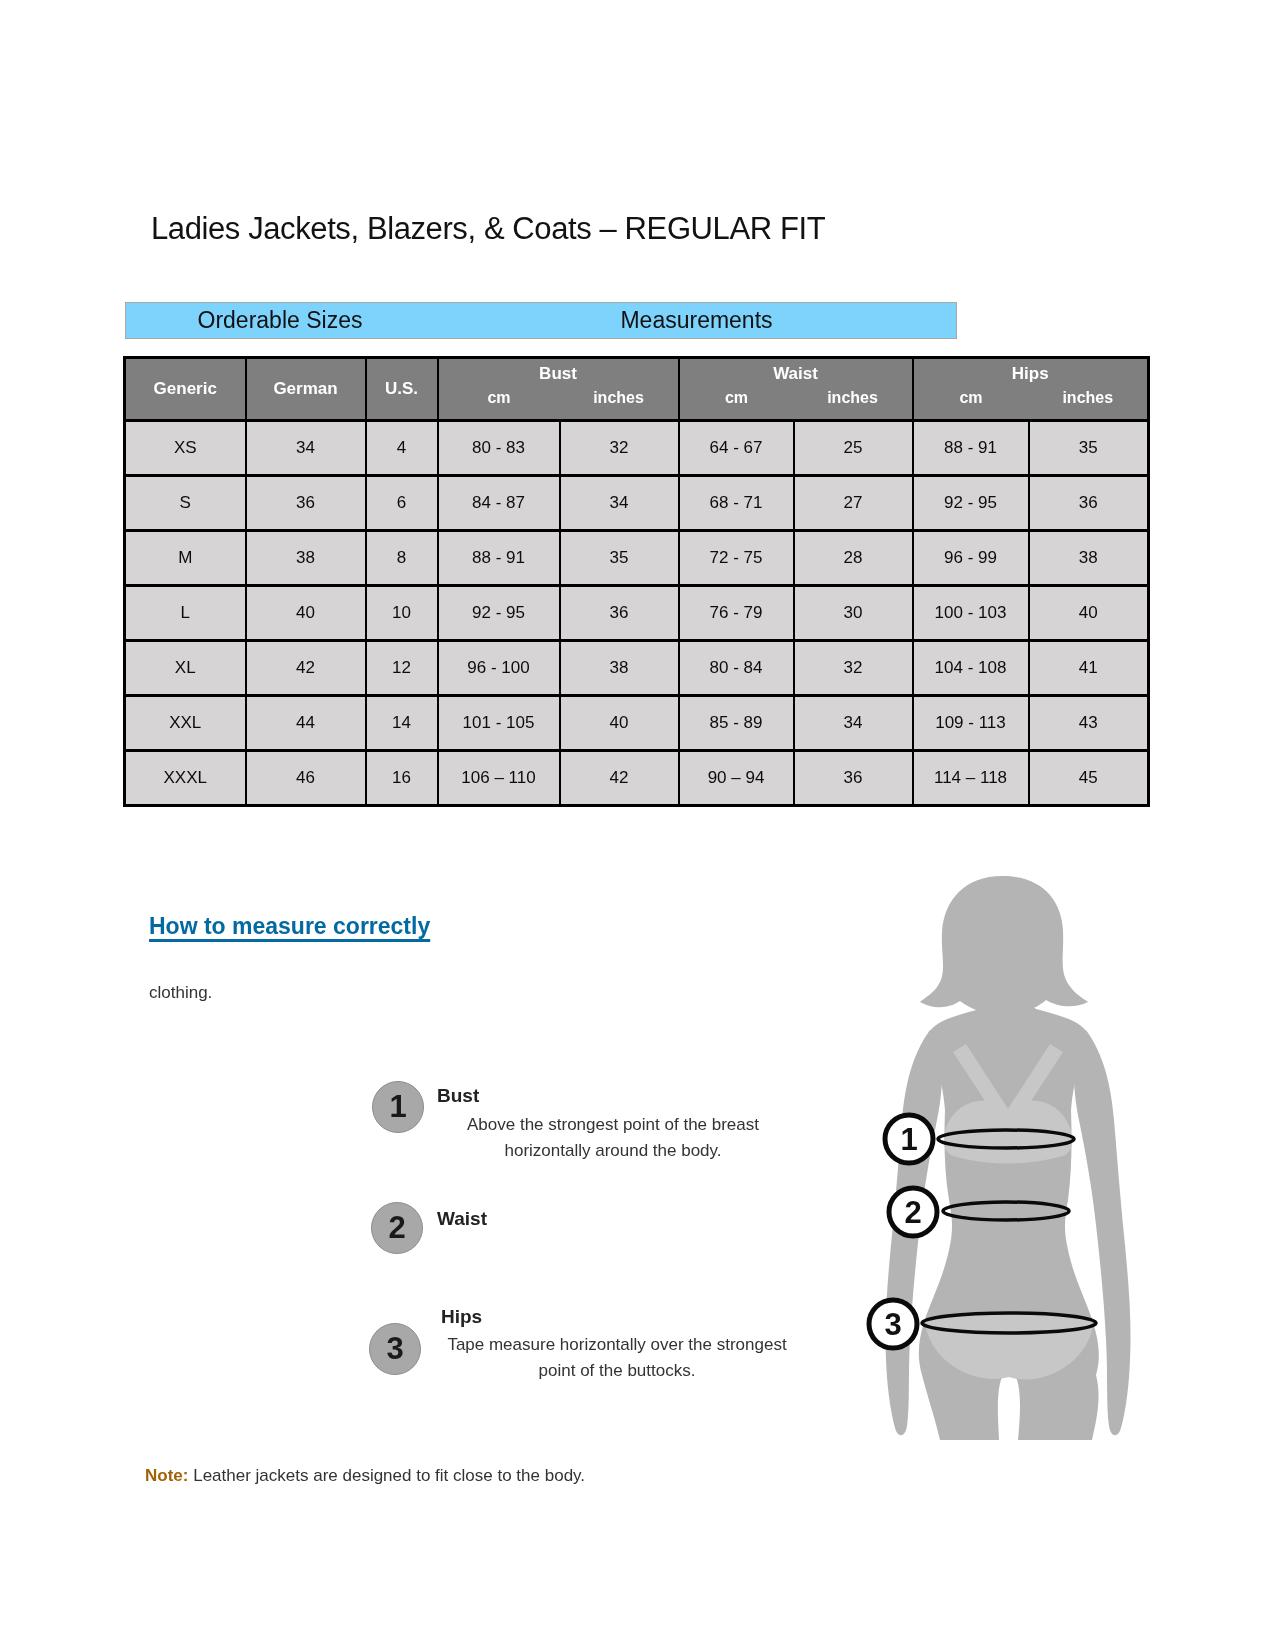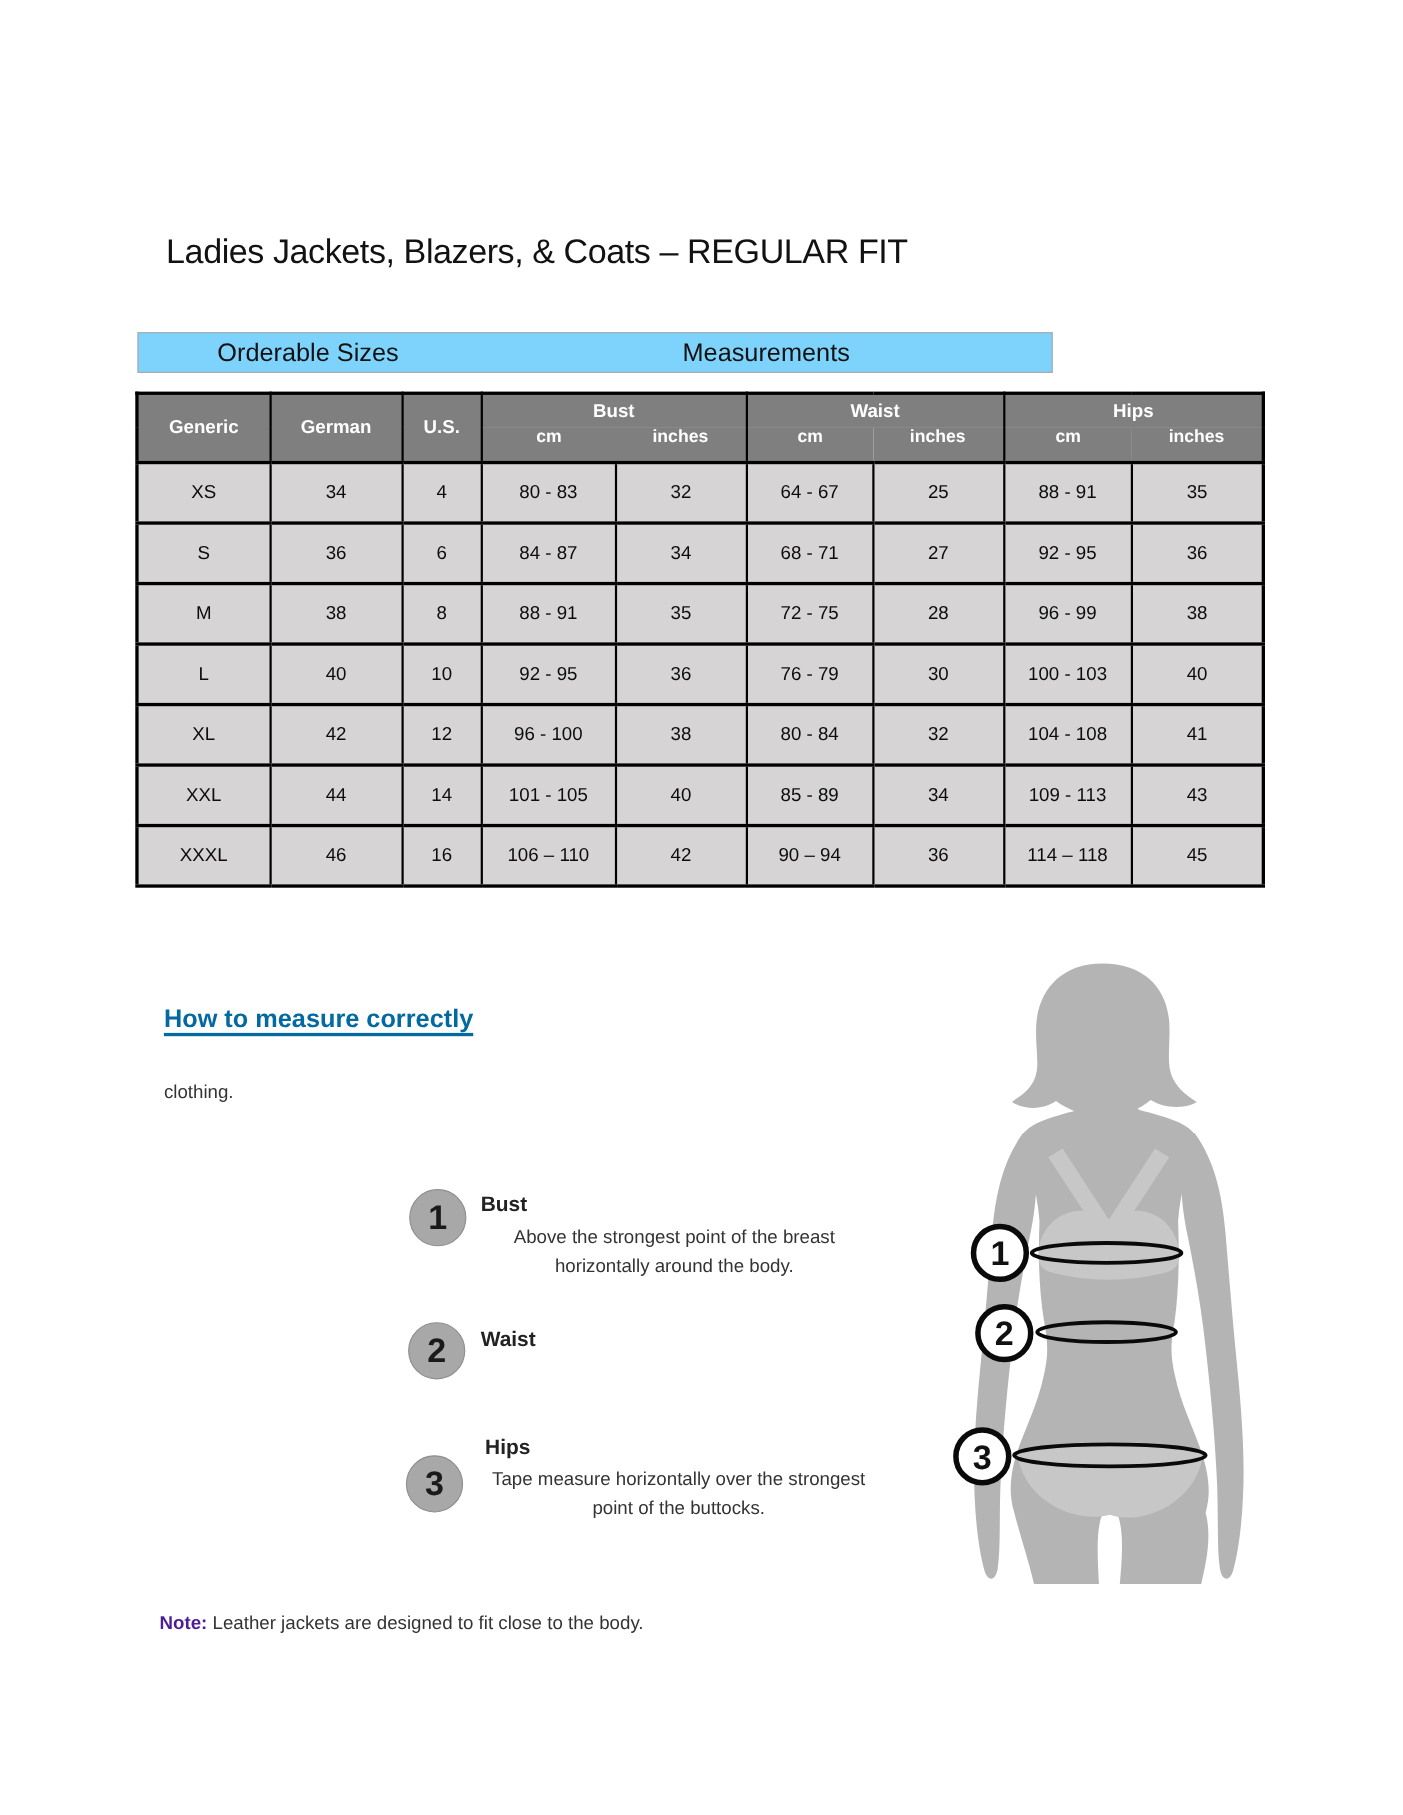--- a/index.html
+++ b/index.html
@@ -56,21 +56,21 @@
   }
   .step-circle {
     position:absolute; width:52px; height:52px; border-radius:50%;
     background:#a8a8a8; border:1px solid #8d8d8d; box-sizing:border-box;
     display:flex; align-items:center; justify-content:center;
     font-size:31px; font-weight:bold; color:#1a1a1a;
   }
   .step-title { position:absolute; font-size:19px; font-weight:bold; color:#222; }
   .step-desc { position:absolute; width:352px; font-size:17px; color:#333; line-height:26px;text-align:center; }
   .note { position:absolute; left:145px; top:1466px; font-size:17px; color:#333; }
-  .note b { color:#4c1d95; }
+  .note b { color:#a16207; }
   .figure-svg { position:absolute; left:850px; top:870px; }
 </style>
 </head>
 <body>
 
 <div class="page">
 
   <div class="title">Ladies Jackets, Blazers, &amp; Coats – REGULAR FIT</div>
 
   <div class="band">

